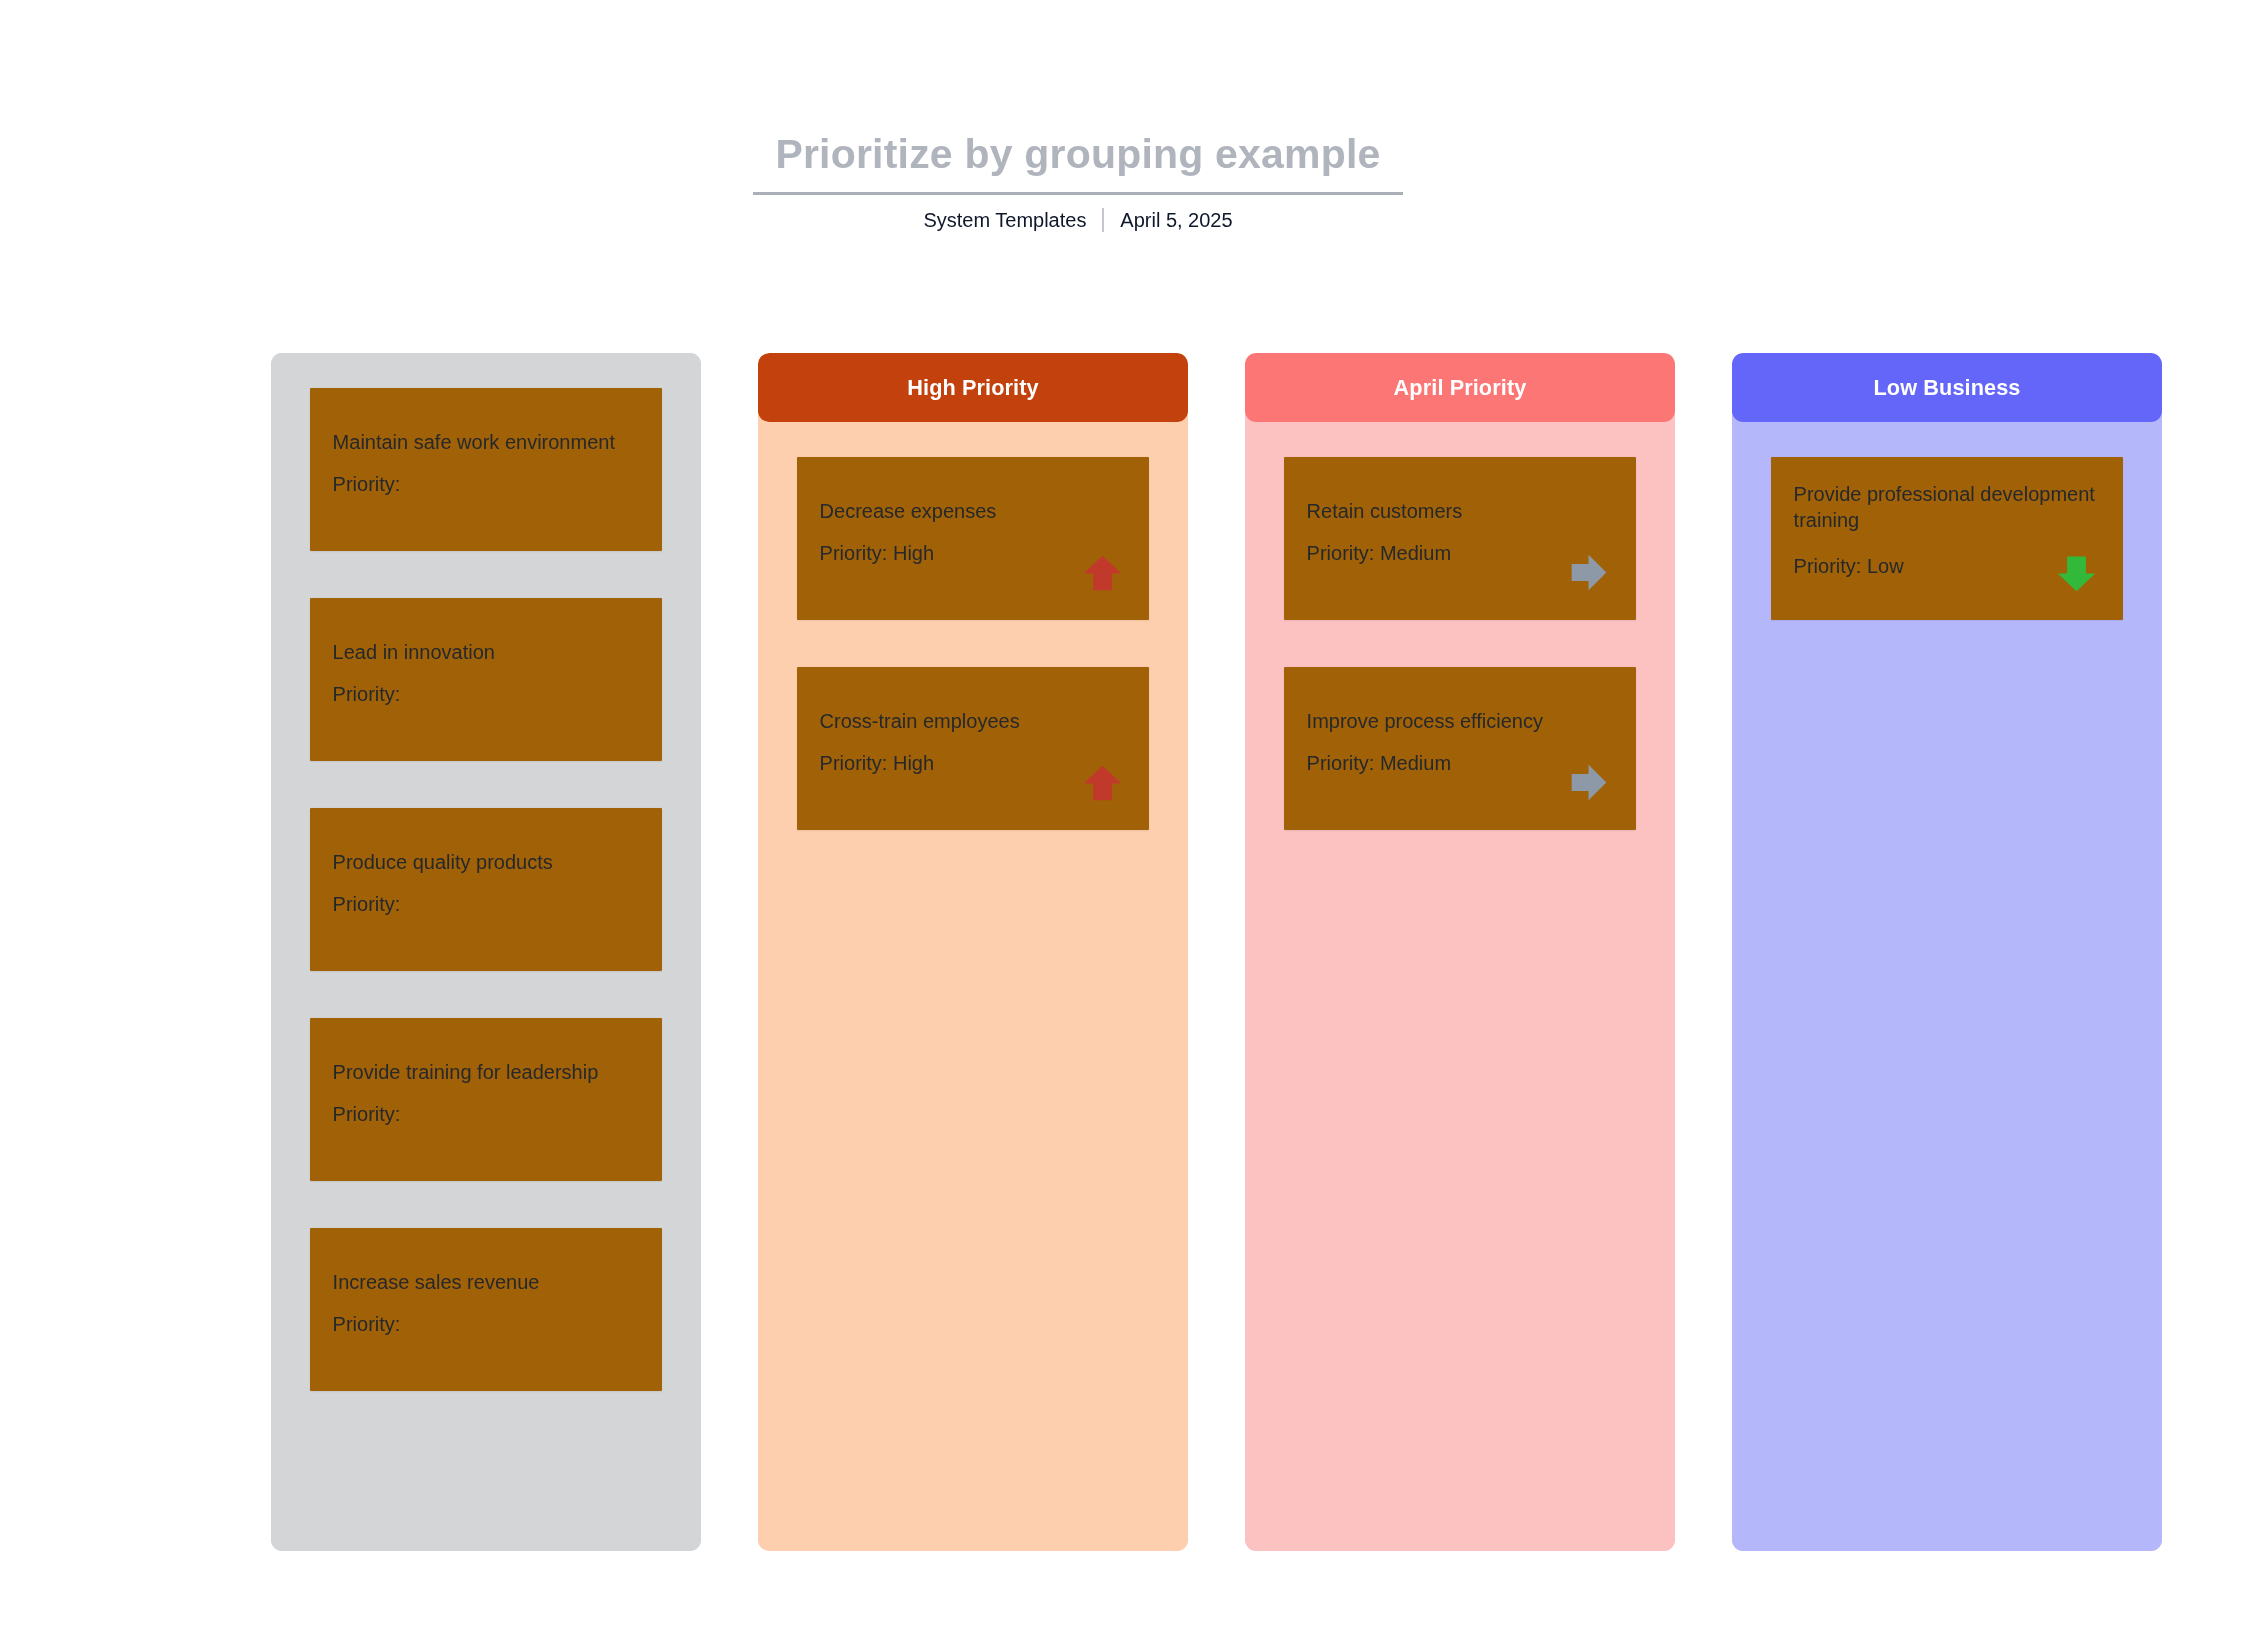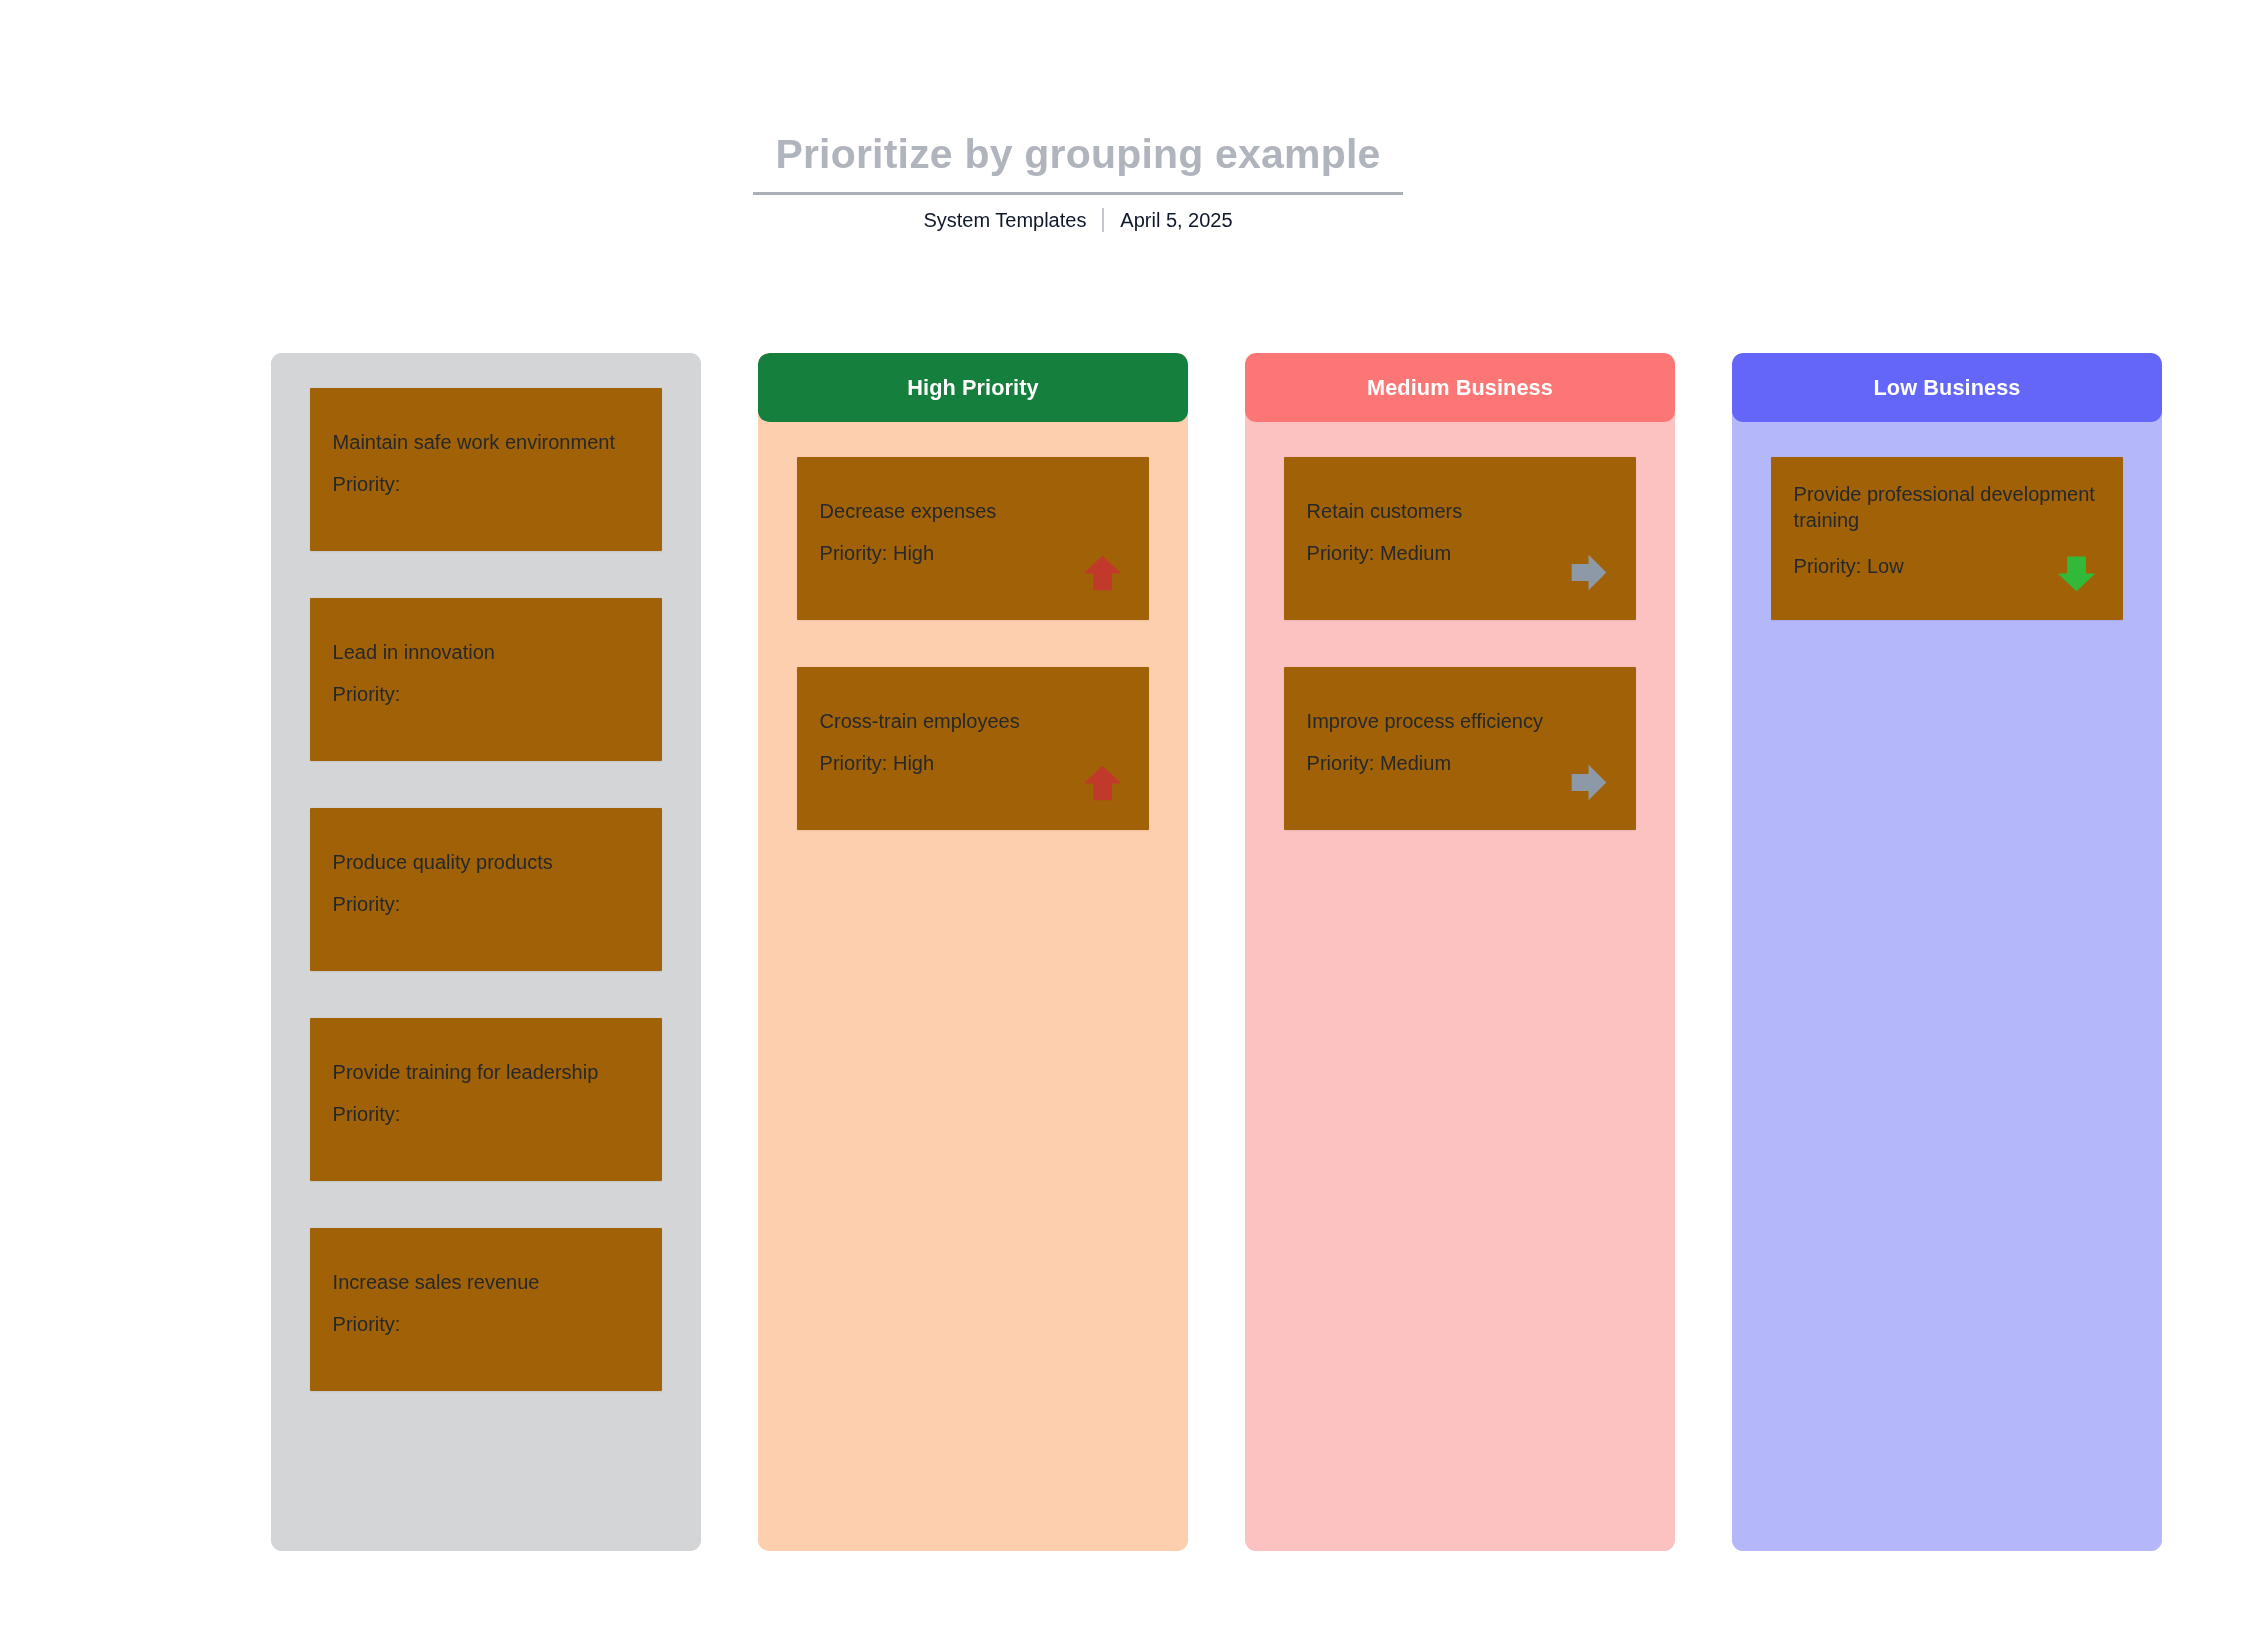--- a/index.html
+++ b/index.html
@@ -167,21 +167,21 @@
           <div class="card-title">Provide training for leadership</div>
           <div class="card-priority">Priority:</div>
         </div>
         <div class="card">
           <div class="card-title">Increase sales revenue</div>
           <div class="card-priority">Priority:</div>
         </div>
       </div>
     </div>
     <div class="column" style="background: rgb(253, 207, 174);">
-      <div class="col-header" style="background: #15803d;">
+      <div class="col-header" style="background: #c2410c;">
         <span>High Priority</span>
       </div>
       <div class="col-body" style="background: rgb(253, 207, 174);">
         <div class="card">
           <div class="card-title">Decrease expenses</div>
           <div class="card-priority">Priority: High</div>
           <span class="arrow-icon">
             <svg viewBox="0 0 48 48">
               <polygon points="24,6 44,25 34,25 34,43 14,43 14,25 4,25" fill="#c0392b"></polygon>
             </svg>
@@ -193,21 +193,21 @@
           <span class="arrow-icon">
             <svg viewBox="0 0 48 48">
               <polygon points="24,6 44,25 34,25 34,43 14,43 14,25 4,25" fill="#c0392b"></polygon>
             </svg>
           </span>
         </div>
       </div>
     </div>
     <div class="column" style="background: rgb(252, 194, 194);">
       <div class="col-header" style="background: rgb(252, 118, 118);">
-        <span>Medium Business</span>
+        <span>April Priority</span>
       </div>
       <div class="col-body" style="background: rgb(252, 194, 194);">
         <div class="card">
           <div class="card-title">Retain customers</div>
           <div class="card-priority">Priority: Medium</div>
           <span class="arrow-icon">
             <svg viewBox="0 0 48 48">
               <polygon points="42,24 23,43 23,33 5,33 5,15 23,15 23,5" fill="#8e99a8"></polygon>
             </svg>
           </span>

